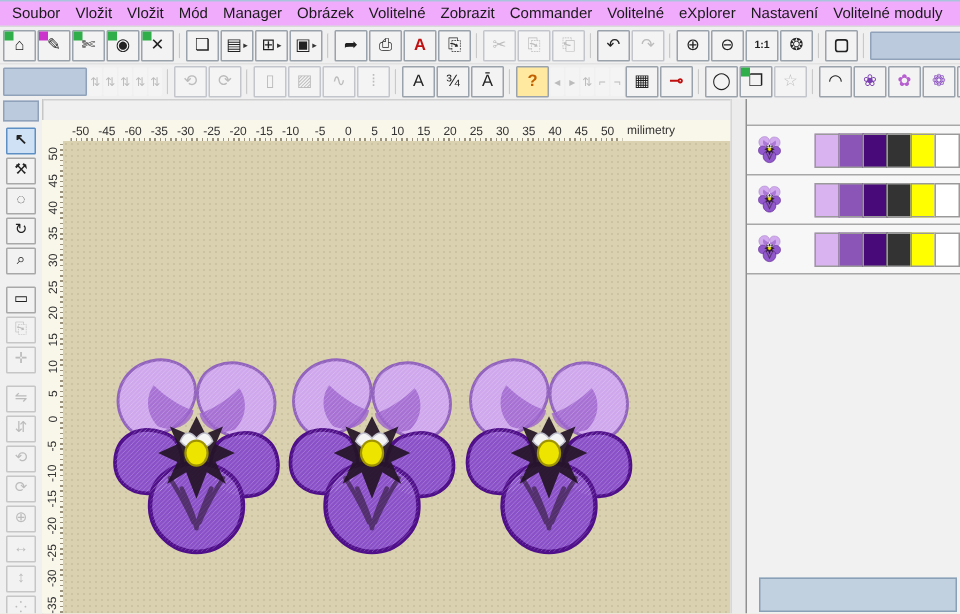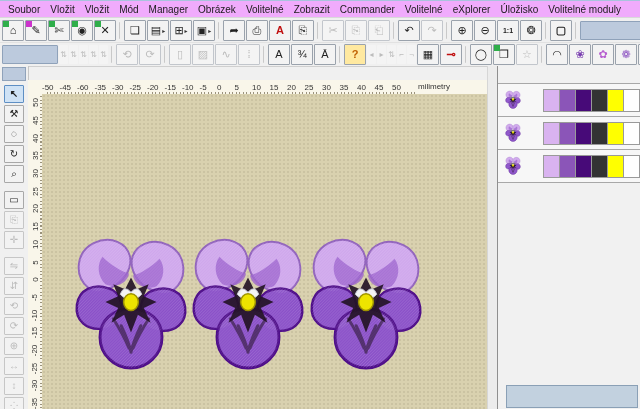--- a/index.html
+++ b/index.html
@@ -35,21 +35,21 @@
   .ltool{width:18px;height:16px;margin:2px auto;border:1px solid #a8a8a8;background:#f2f2f2;border-radius:1px;
     display:flex;align-items:center;justify-content:center;font-size:10px;color:#222;line-height:1;cursor:default;}
   .ltool.selected{background:#cfe2f5;border-color:#5e8fc4;}
   .ltool.gap{border:none;background:none;height:4px;margin:1px auto;}
   .ltool.grayed{border-color:#c6c6c6;}
   .ltool.bold .g{font-weight:bold;}
   
   #rulercorner{position:absolute;left:28px;top:80px;width:14px;height:14px;background:#f9f6ea;}
   #hruler{position:absolute;left:42px;top:80px;width:455px;height:14px;background:#f9f6ea;
     font-size:8px;color:#333;display:flex;align-items:center;overflow:hidden;}
-  .hslot{flex:none;width:17.5px;text-align:left;}
+  .hslot{flex:none;width:17.5px;text-align:right;}
   #runit{margin-left:3px;font-size:8px;color:#333;}
   #hticks{position:absolute;left:47px;top:92px;width:368px;height:2px;
     background:repeating-linear-gradient(to right,#9a927c 0 1px,rgba(0,0,0,0) 1px 3.5px);}
   #vruler{position:absolute;left:28px;top:94px;width:14px;bottom:0;background:#f9f6ea;overflow:hidden;}
   .vslot{height:17.7px;display:flex;align-items:center;justify-content:center;}
   .vslot span{transform:rotate(-90deg);font-size:8px;color:#333;white-space:nowrap;}
   #vticks{position:absolute;left:40px;top:96px;bottom:0;width:2px;
     background:repeating-linear-gradient(to bottom,#9a927c 0 1px,rgba(0,0,0,0) 1px 3.5px);}
   
   #canvas{position:absolute;left:42px;top:94px;width:445px;bottom:0;
@@ -119,21 +119,21 @@
       <div class="mitem"><span>Volitelné</span></div>
 
       <div class="mitem"><span>Zobrazit</span></div>
 
       <div class="mitem"><span>Commander</span></div>
 
       <div class="mitem"><span>Volitelné</span></div>
 
       <div class="mitem"><span>eXplorer</span></div>
 
-      <div class="mitem"><span>Úložisko</span></div>
+      <div class="mitem"><span>Nastavení</span></div>
 
       <div class="mitem"><span>Volitelné moduly</span></div>
     </div>
 
   <div id="tb1" class="toolbar">
 
       <div class="tbtn">
         <i class="corner" style="background: rgb(47, 174, 74);"></i>
         <span class="g">⌂</span>
       </div>

